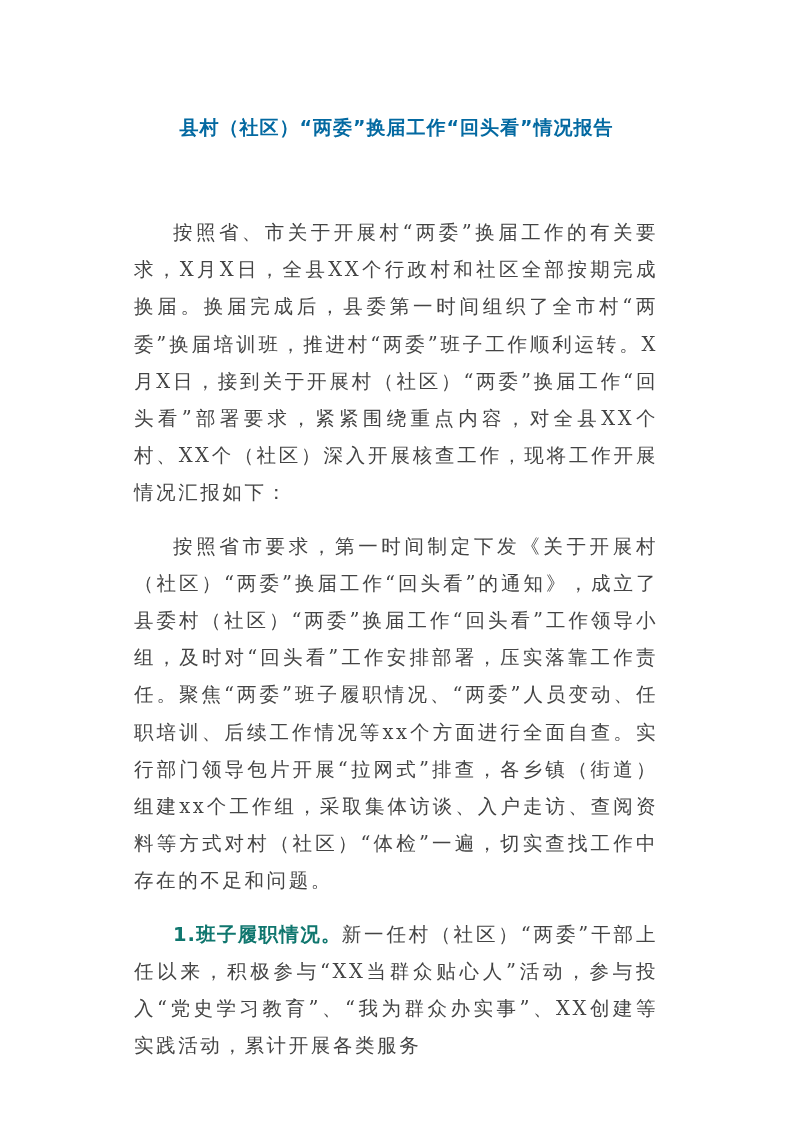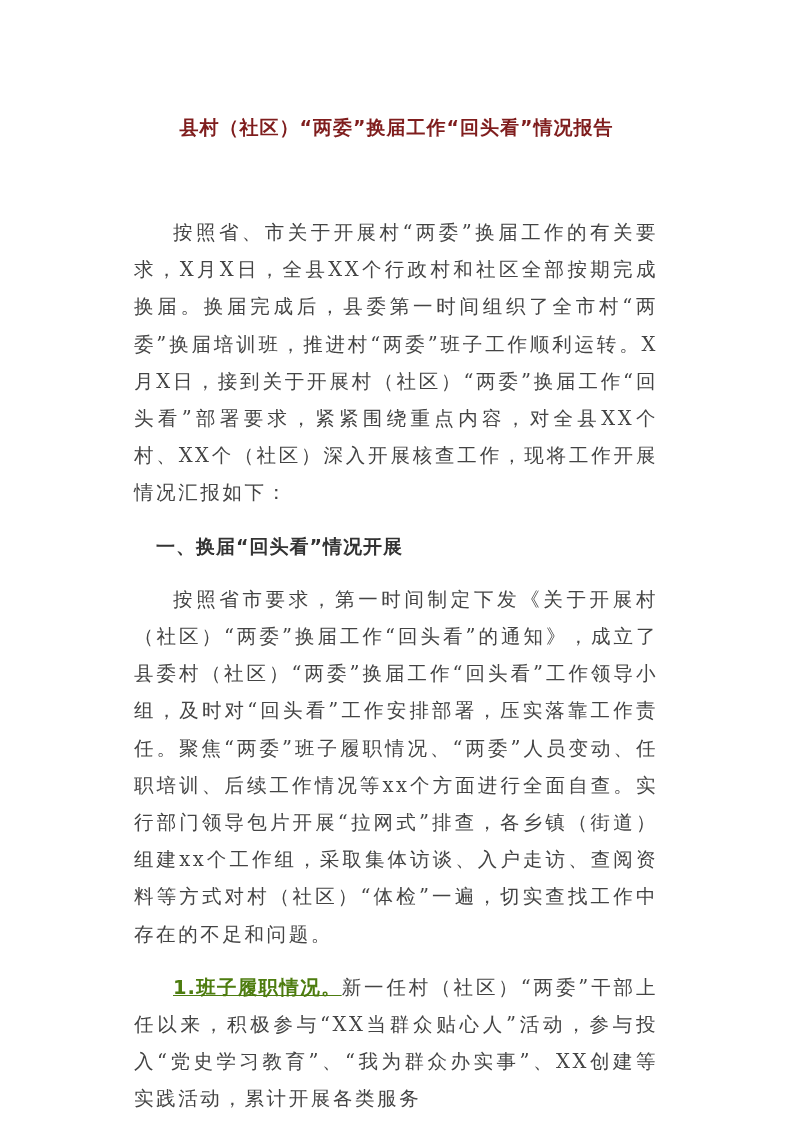--- a/index.html
+++ b/index.html
@@ -3,39 +3,38 @@
 <meta charset="utf-8">
 <style>
   html, body { margin: 0; padding: 0; background: #ffffff; }
   body { width: 793px; height: 1122px; overflow: hidden; position: relative; }
   .page {
     position: absolute; left: 0; top: 0; width: 793px; height: 1122px; background: #fff;
   }
   .title {
     position: absolute; top: 112px; left: 0; width: 793px; text-align: center;
     font-family: "DejaVu Sans", sans-serif; font-weight: bold; font-size: 19px;
-    color: #7f1d1d; letter-spacing: 1px; line-height: 30px;
+    color: #0369a1; letter-spacing: 1px; line-height: 30px;
   }
   .body {
     position: absolute; top: 198px; left: 118px; width: 556px;
     font-family: "DejaVu Serif", serif; font-size: 19.5px; color: #444;
     line-height: 37.2px; text-align: justify; text-align-last: left;
   }
   .body p { margin: 16px; text-indent: 2em; letter-spacing: 2.6px; }
   .body h2 {
     margin: 0; text-indent: 2em; font-family: "DejaVu Sans", sans-serif;
     font-size: 19px; font-weight: bold; color: #333; letter-spacing: 1px; line-height: 37.2px;
   }
-  .lead { font-family: "DejaVu Sans", sans-serif; font-weight: bold; color: #4d7c0f; letter-spacing: 1px; text-decoration: underline; }
+  .lead { font-family: "DejaVu Sans", sans-serif; font-weight: bold; color: #0f766e; letter-spacing: 1px; }
 </style>
 </head>
 <body>
 
 <div class="page">
   <div class="title">县村（社区）“两委”换届工作“回头看”情况报告</div>
 
   <div class="body">
     <p>按照省、市关于开展村“两委”换届工作的有关要求，X月X日，全县XX个行政村和社区全部按期完成换届。换届完成后，县委第一时间组织了全市村“两委”换届培训班，推进村“两委”班子工作顺利运转。X月X日，接到关于开展村（社区）“两委”换届工作“回头看”部署要求，紧紧围绕重点内容，对全县XX个村、XX个（社区）深入开展核查工作，现将工作开展情况汇报如下：</p>
-    <h2>一、换届“回头看”情况开展</h2>
     <p>按照省市要求，第一时间制定下发《关于开展村（社区）“两委”换届工作“回头看”的通知》，成立了县委村（社区）“两委”换届工作“回头看”工作领导小组，及时对“回头看”工作安排部署，压实落靠工作责任。聚焦“两委”班子履职情况、“两委”人员变动、任职培训、后续工作情况等xx个方面进行全面自查。实行部门领导包片开展“拉网式”排查，各乡镇（街道）组建xx个工作组，采取集体访谈、入户走访、查阅资料等方式对村（社区）“体检”一遍，切实查找工作中存在的不足和问题。</p>
     <p><span class="lead">1.班子履职情况。</span><span>新一任村（社区）“两委”干部上任以来，积极参与“XX当群众贴心人”活动，参与投入“党史学习教育”、“我为群众办实事”、XX创建等实践活动，累计开展各类服务</span></p>
   </div>
 </div>
 
 </body></html>

